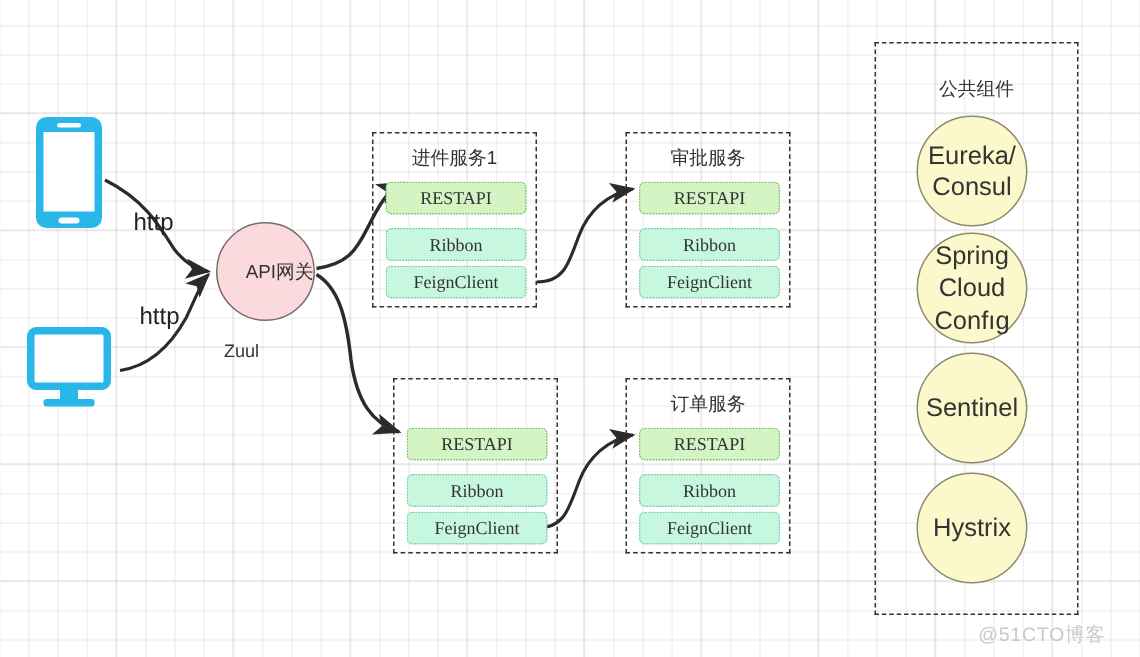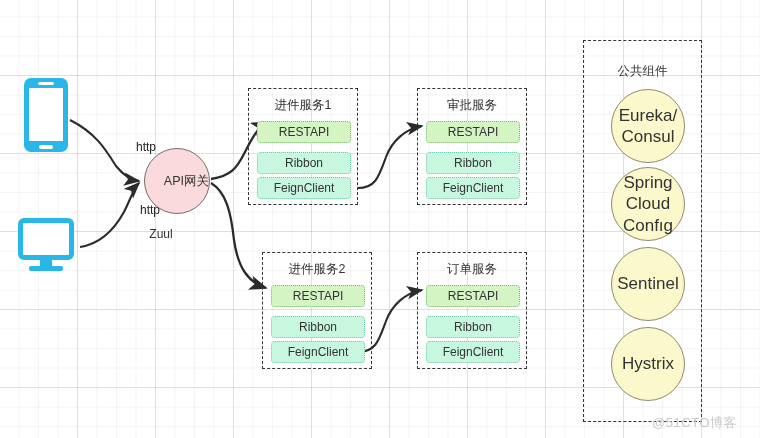--- a/index.html
+++ b/index.html
@@ -103,23 +103,22 @@
   .gateway-sub {
     position: absolute;
     left: 128px; top: 227px;
     width: 66px;
     text-align: center;
     font-size: 12px;
     color: #333333;
   }
   .http-label {
     position: absolute;
-    font-size: 12px;
+    font-size: 16px;
     color: #222222;
-    margin-left: 47px;
   }
   .http-1 { left: 89px; top: 140px; }
   .http-2 { left: 93px; top: 203px; }
 
   
   .svc {
     position: absolute;
     border: 1.4px dashed #333333;
     background: transparent;
     box-sizing: border-box;
@@ -139,20 +138,21 @@
     left: 8px;
     width: 94px;
     height: 22px;
     border-radius: 4px;
     box-sizing: border-box;
     display: flex;
     align-items: center;
     justify-content: center;
     font-size: 12px;
     color: #333333;
+    font-family: Liberation Serif, serif;
   }
   .chip.rest {
     background: #d5f4c4;
     border: 1.2px dotted #7ab86a;
     top: 32px;
   }
   .chip.ribbon {
     background: #c8f7e0;
     border: 1.2px dotted #6fc9a8;
     top: 63px;
@@ -164,22 +164,22 @@
   }
 
   .svc-s1 { left: 248px; top: 88px; }
   .svc-s2 { left: 262px; top: 252px; }
   .svc-a1 { left: 417px; top: 88px; }
   .svc-a2 { left: 417px; top: 252px; }
 
   
   .common {
     position: absolute;
-    left: 583px; top: 40px;
-    width: 119px; height: 382px;
+    left: 583px; top: 28px;
+    width: 136px; height: 382px;
     border: 1.4px dashed #333333;
     box-sizing: border-box;
   }
   .common-title {
     position: absolute;
     left: 0; top: 22px;
     width: 100%;
     text-align: center;
     font-size: 12.5px;
     color: #333333;
@@ -267,21 +267,20 @@
   </div>
 
   <div class="svc svc-a1">
     <div class="svc-title">审批服务</div>
     <div class="chip rest">RESTAPI</div>
     <div class="chip ribbon">Ribbon</div>
     <div class="chip feign">FeignClient</div>
   </div>
 
   <div class="svc svc-s2">
-    <div class="svc-title">进件服务2</div>
     <div class="chip rest">RESTAPI</div>
     <div class="chip ribbon">Ribbon</div>
     <div class="chip feign">FeignClient</div>
   </div>
 
   <div class="svc svc-a2">
     <div class="svc-title">订单服务</div>
     <div class="chip rest">RESTAPI</div>
     <div class="chip ribbon">Ribbon</div>
     <div class="chip feign">FeignClient</div>

